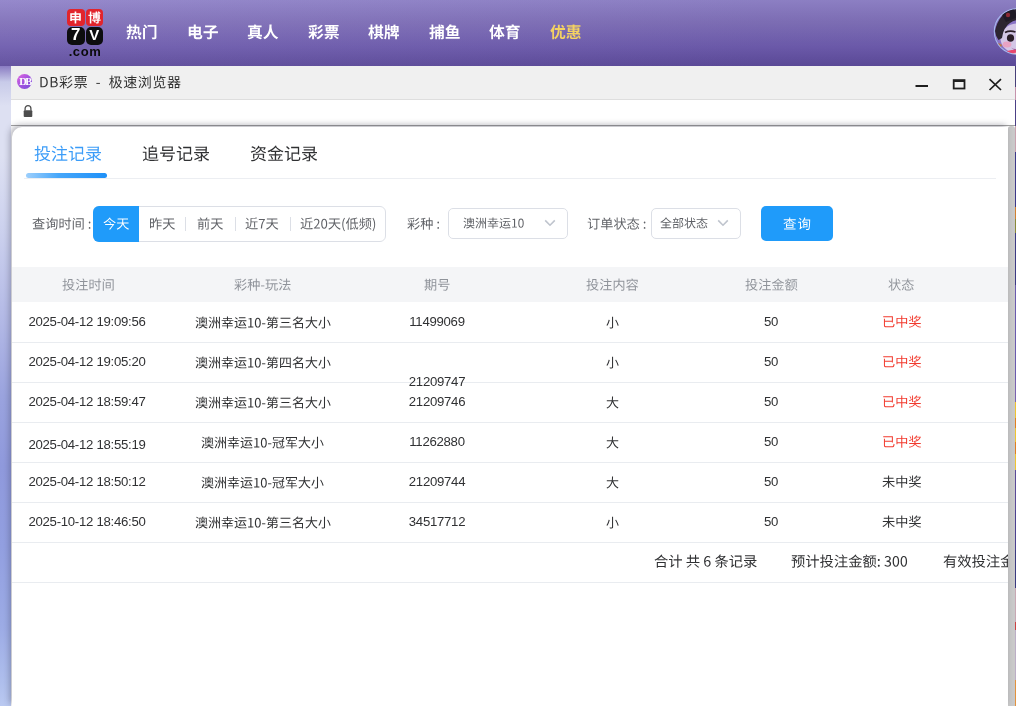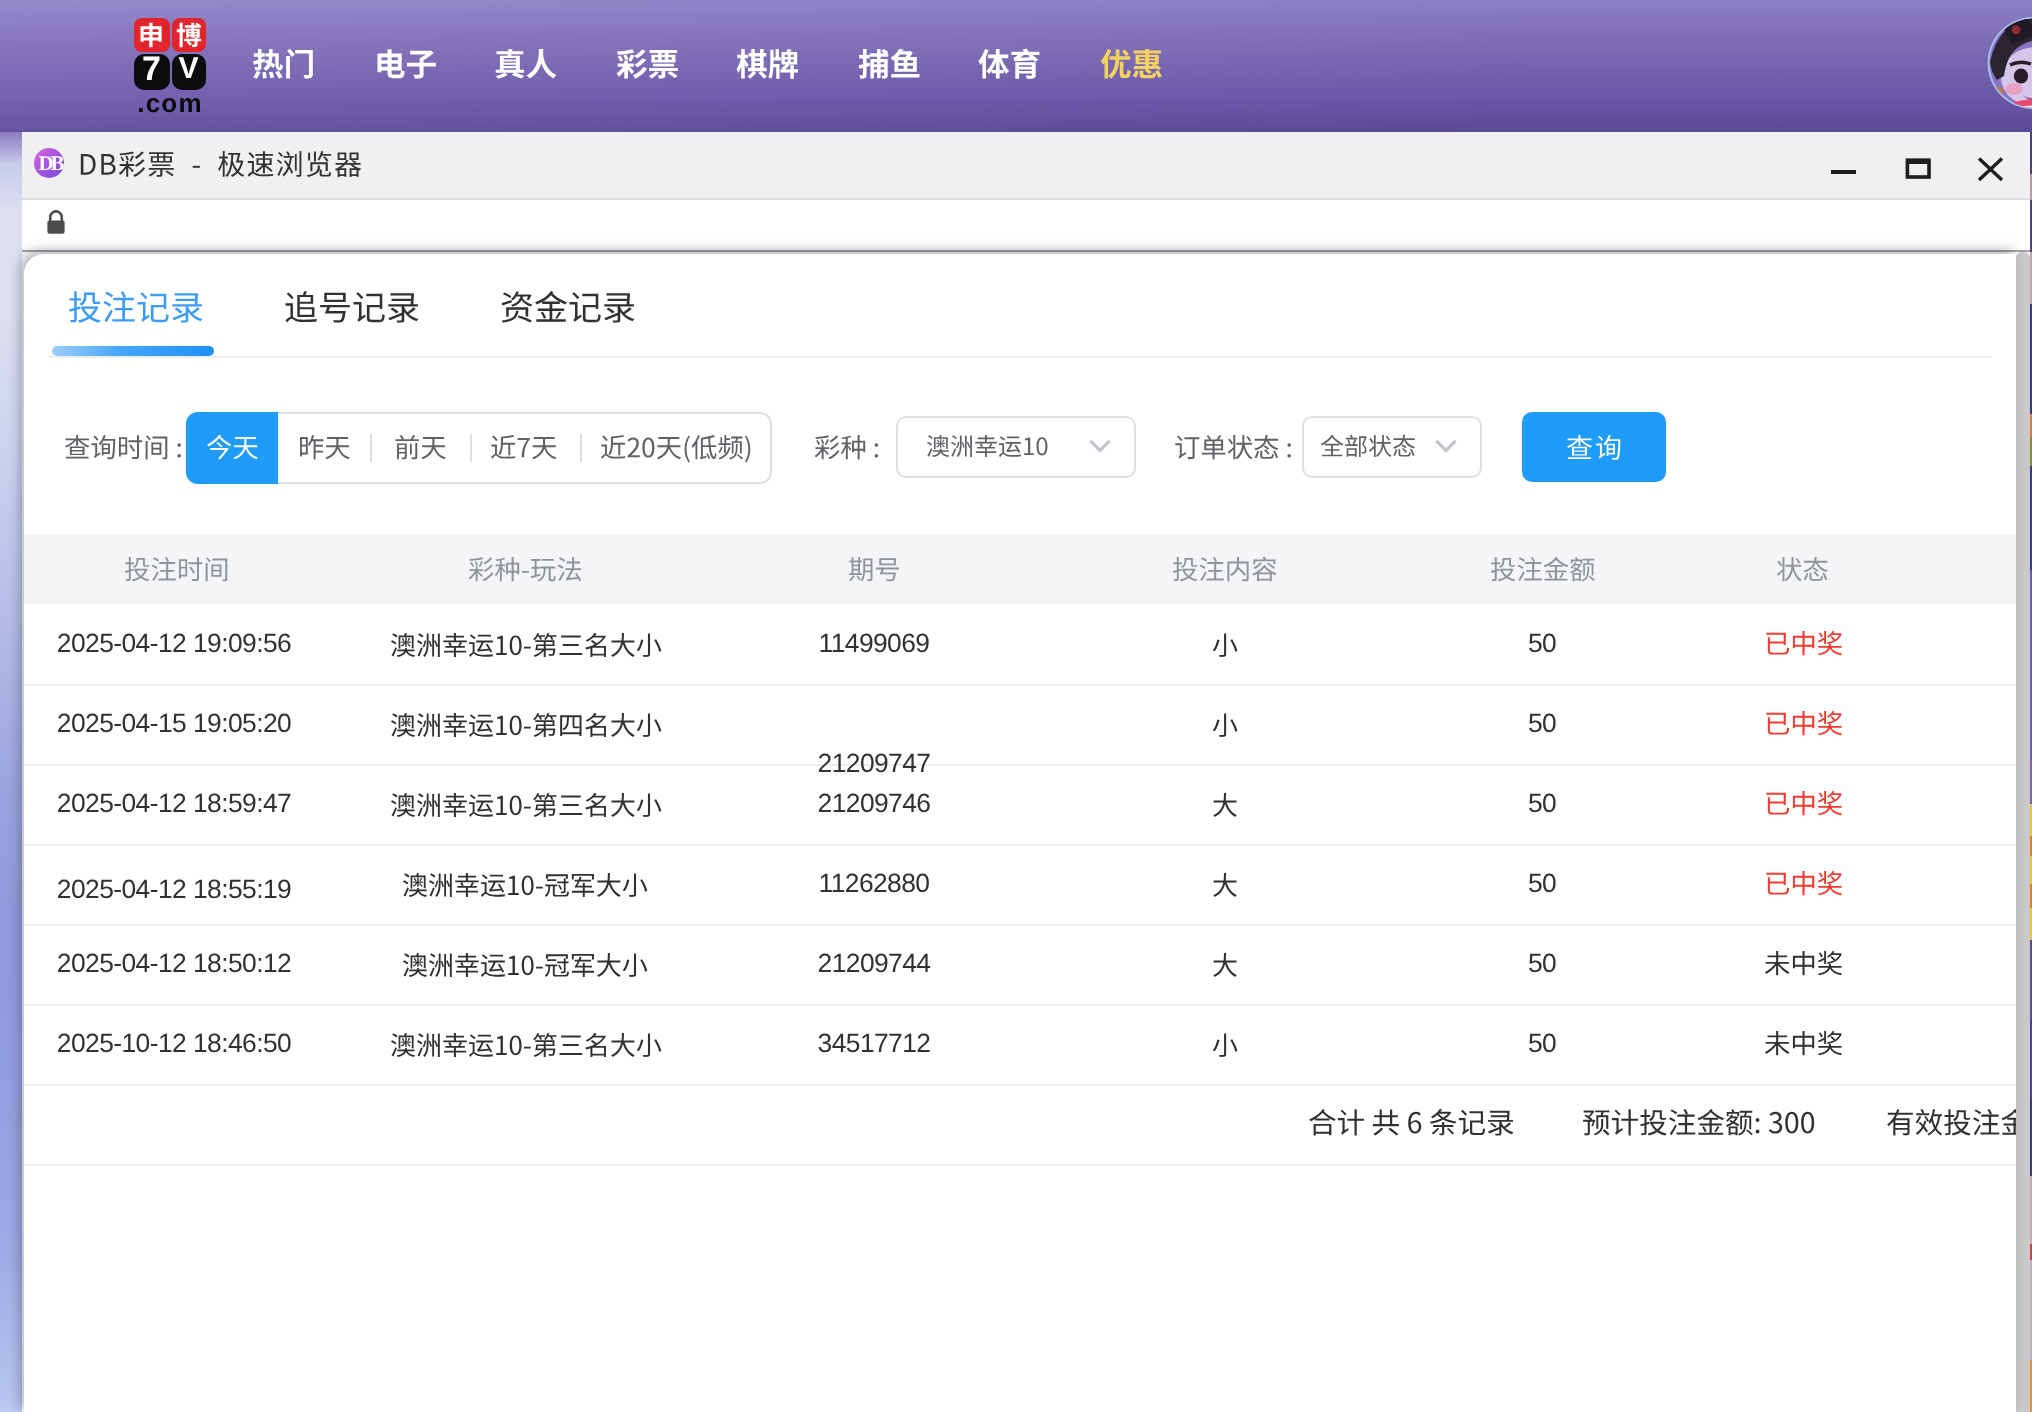--- a/index.html
+++ b/index.html
@@ -480,21 +480,21 @@
     </svg>
     <div class="lat" style="left:751px;top:314px;width:40px">50</div>
     <svg style="position:absolute;left:881.7px;top:315.4px;overflow:visible;" width="39.6" height="13.2" fill="#f23a2e">
       <g transform="scale(0.013200) translate(0,880)">
         <use href="#q76" x="0"></use>
         <use href="#q77" x="1000"></use>
         <use href="#q78" x="2000"></use>
       </g>
     </svg>
     <div class="rline" style="top:381.5px"></div>
-    <div class="lat" style="left:25px;top:354px;width:124px">2025-04-15 19:05:20</div>
+    <div class="lat" style="left:25px;top:354px;width:124px">2025-04-12 19:05:20</div>
     <svg style="position:absolute;left:194.5px;top:355.5px;overflow:visible;" width="135.9" height="13" fill="#303133">
       <g transform="scale(0.013000) translate(0,880)">
         <use href="#q54" x="0"></use>
         <use href="#q55" x="1000"></use>
         <use href="#q56" x="2000"></use>
         <use href="#q57" x="3000"></use>
         <use href="#q58" x="4000"></use>
         <use href="#q47" x="4555"></use>
         <use href="#q22" x="5110"></use>
         <use href="#q71" x="5457"></use>

